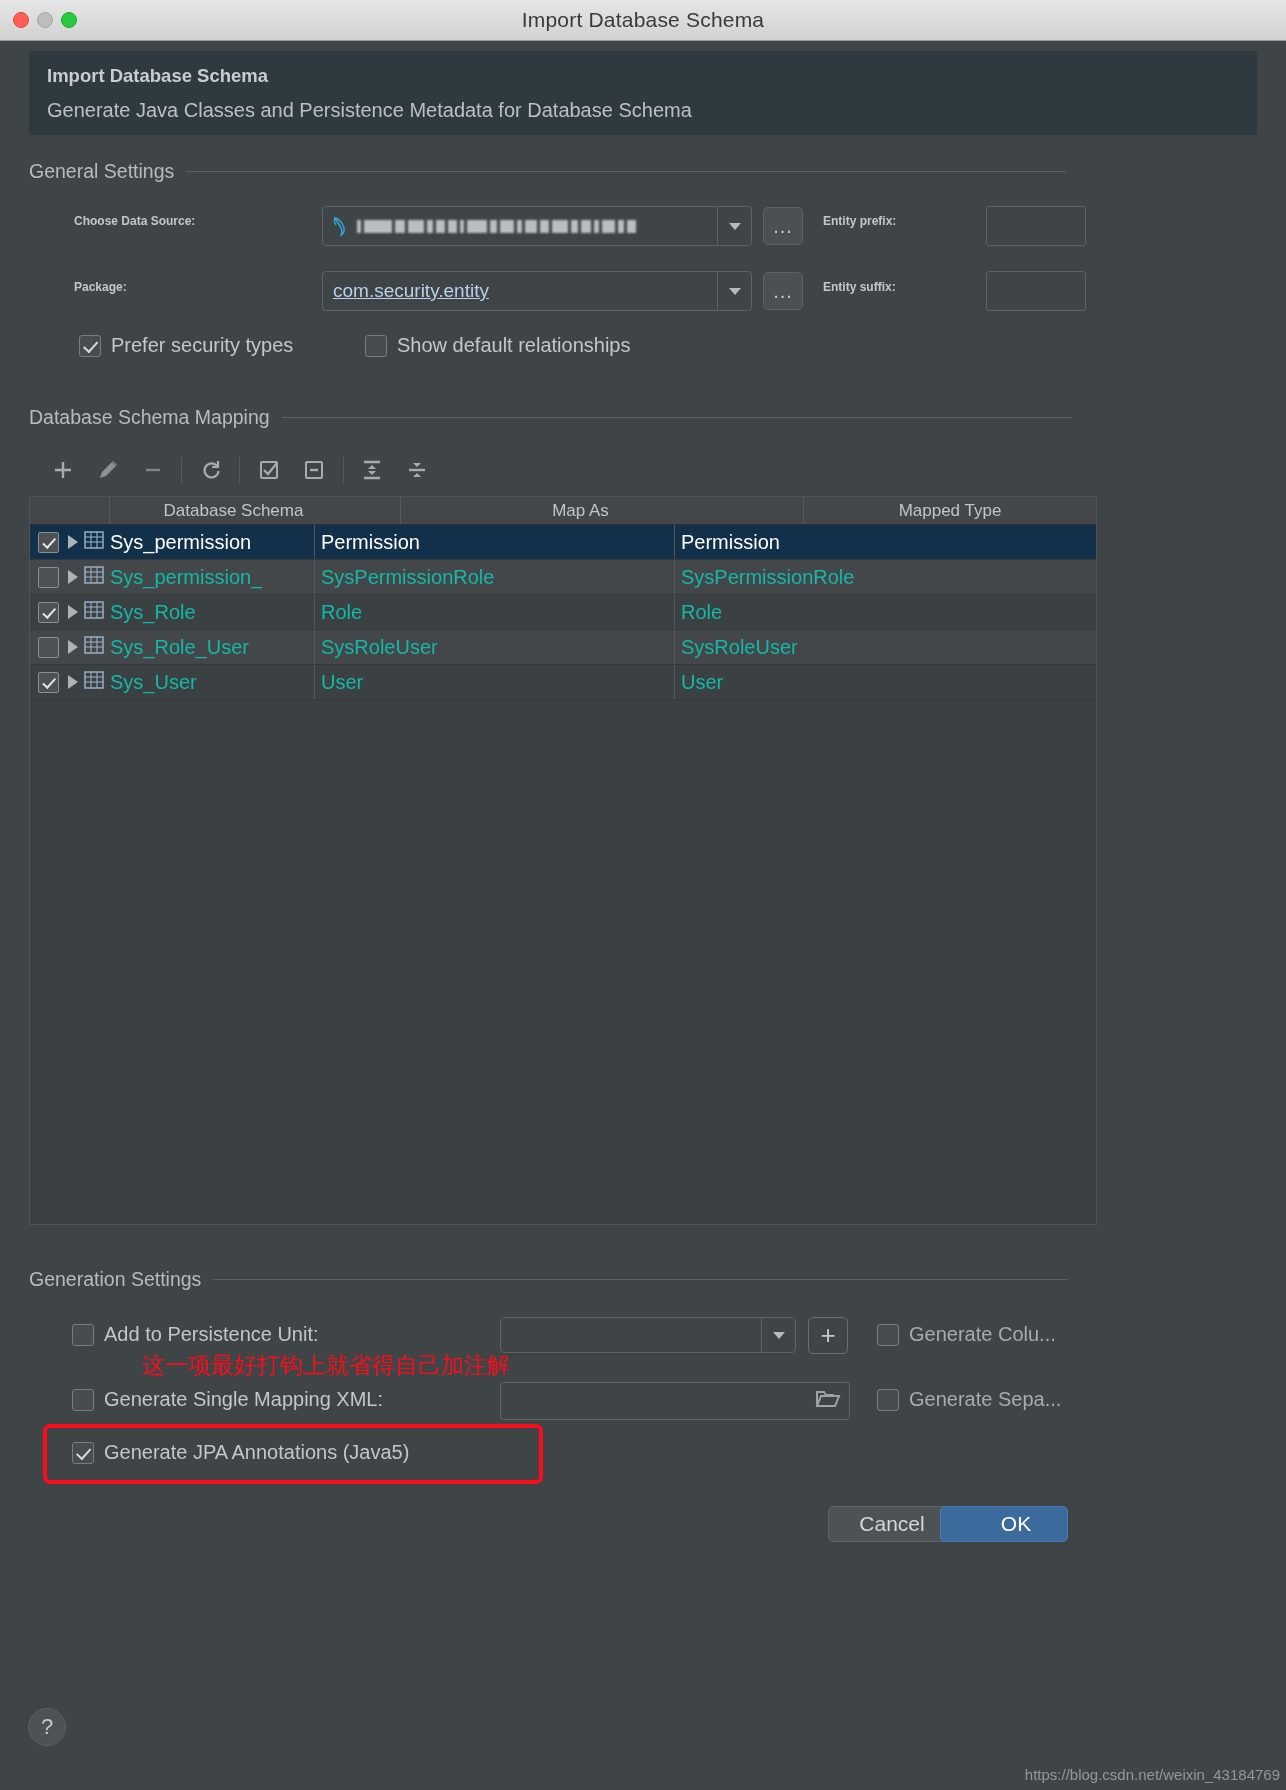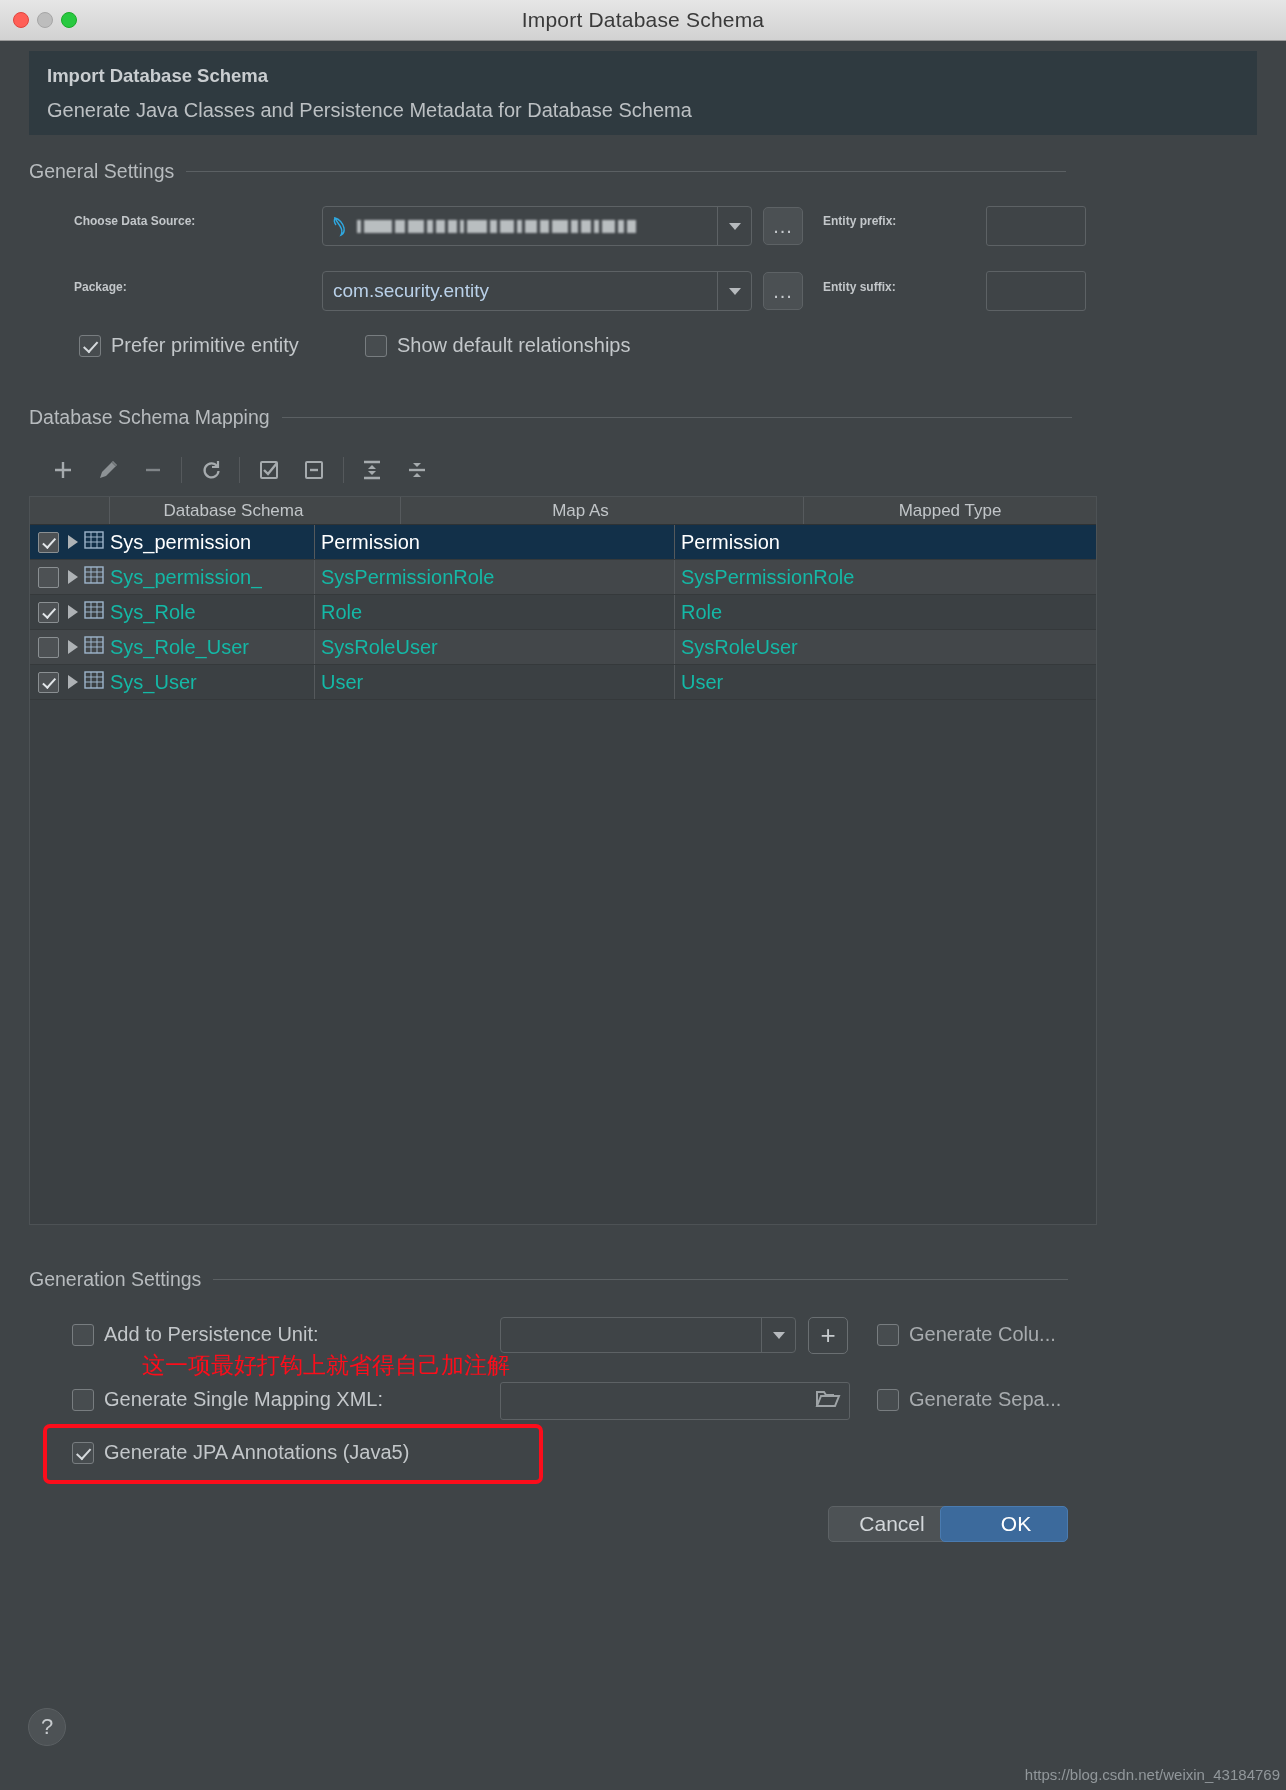--- a/index.html
+++ b/index.html
@@ -63,20 +63,21 @@
   
   .combo {
     position: absolute;
     background: #3f4447;
     border: 1px solid #5d6265;
     border-radius: 4px;
     display: flex; align-items: center;
     color: #b9d0e8; font-size: 19px;
     padding-left: 8px;
     overflow: hidden;
+    text-decoration: underline;
   }
   .combo .arrowbox {
     margin-left: auto; width: 34px; height: 100%;
     display: flex; align-items: center; justify-content: center;
     border-left: 1px solid #5d6265;
   }
   .caret {
     width: 0; height: 0;
     border-left: 6px solid transparent;
     border-right: 6px solid transparent;
@@ -309,21 +310,21 @@
       </span>
   </div>
 
   <div class="btn-dots" style="left:763px; top:272px; width:40px; height:38px;">...</div>
 
   <div class="lbl" style="left:823px; top:280px;">Entity suffix:</div>
   <div class="textfield" style="left:986px; top:271px; width:100px; height:40px;"></div>
 
   <div class="cb-wrap" style="left:79px; top:334px;">
     <span class="cb checked"></span>
-    <span class="cb-lbl">Prefer primitive entity</span>
+    <span class="cb-lbl">Prefer security types</span>
   </div>
   <div class="cb-wrap" style="left:365px; top:334px;">
     <span class="cb"></span>
     <span class="cb-lbl">Show default relationships</span>
   </div>
 
   <div class="group" style="left:29px; top:406px; width:1068px;">
     <span>Database Schema Mapping</span>
     <span class="rule" style="width:790px;"></span>
   </div>

